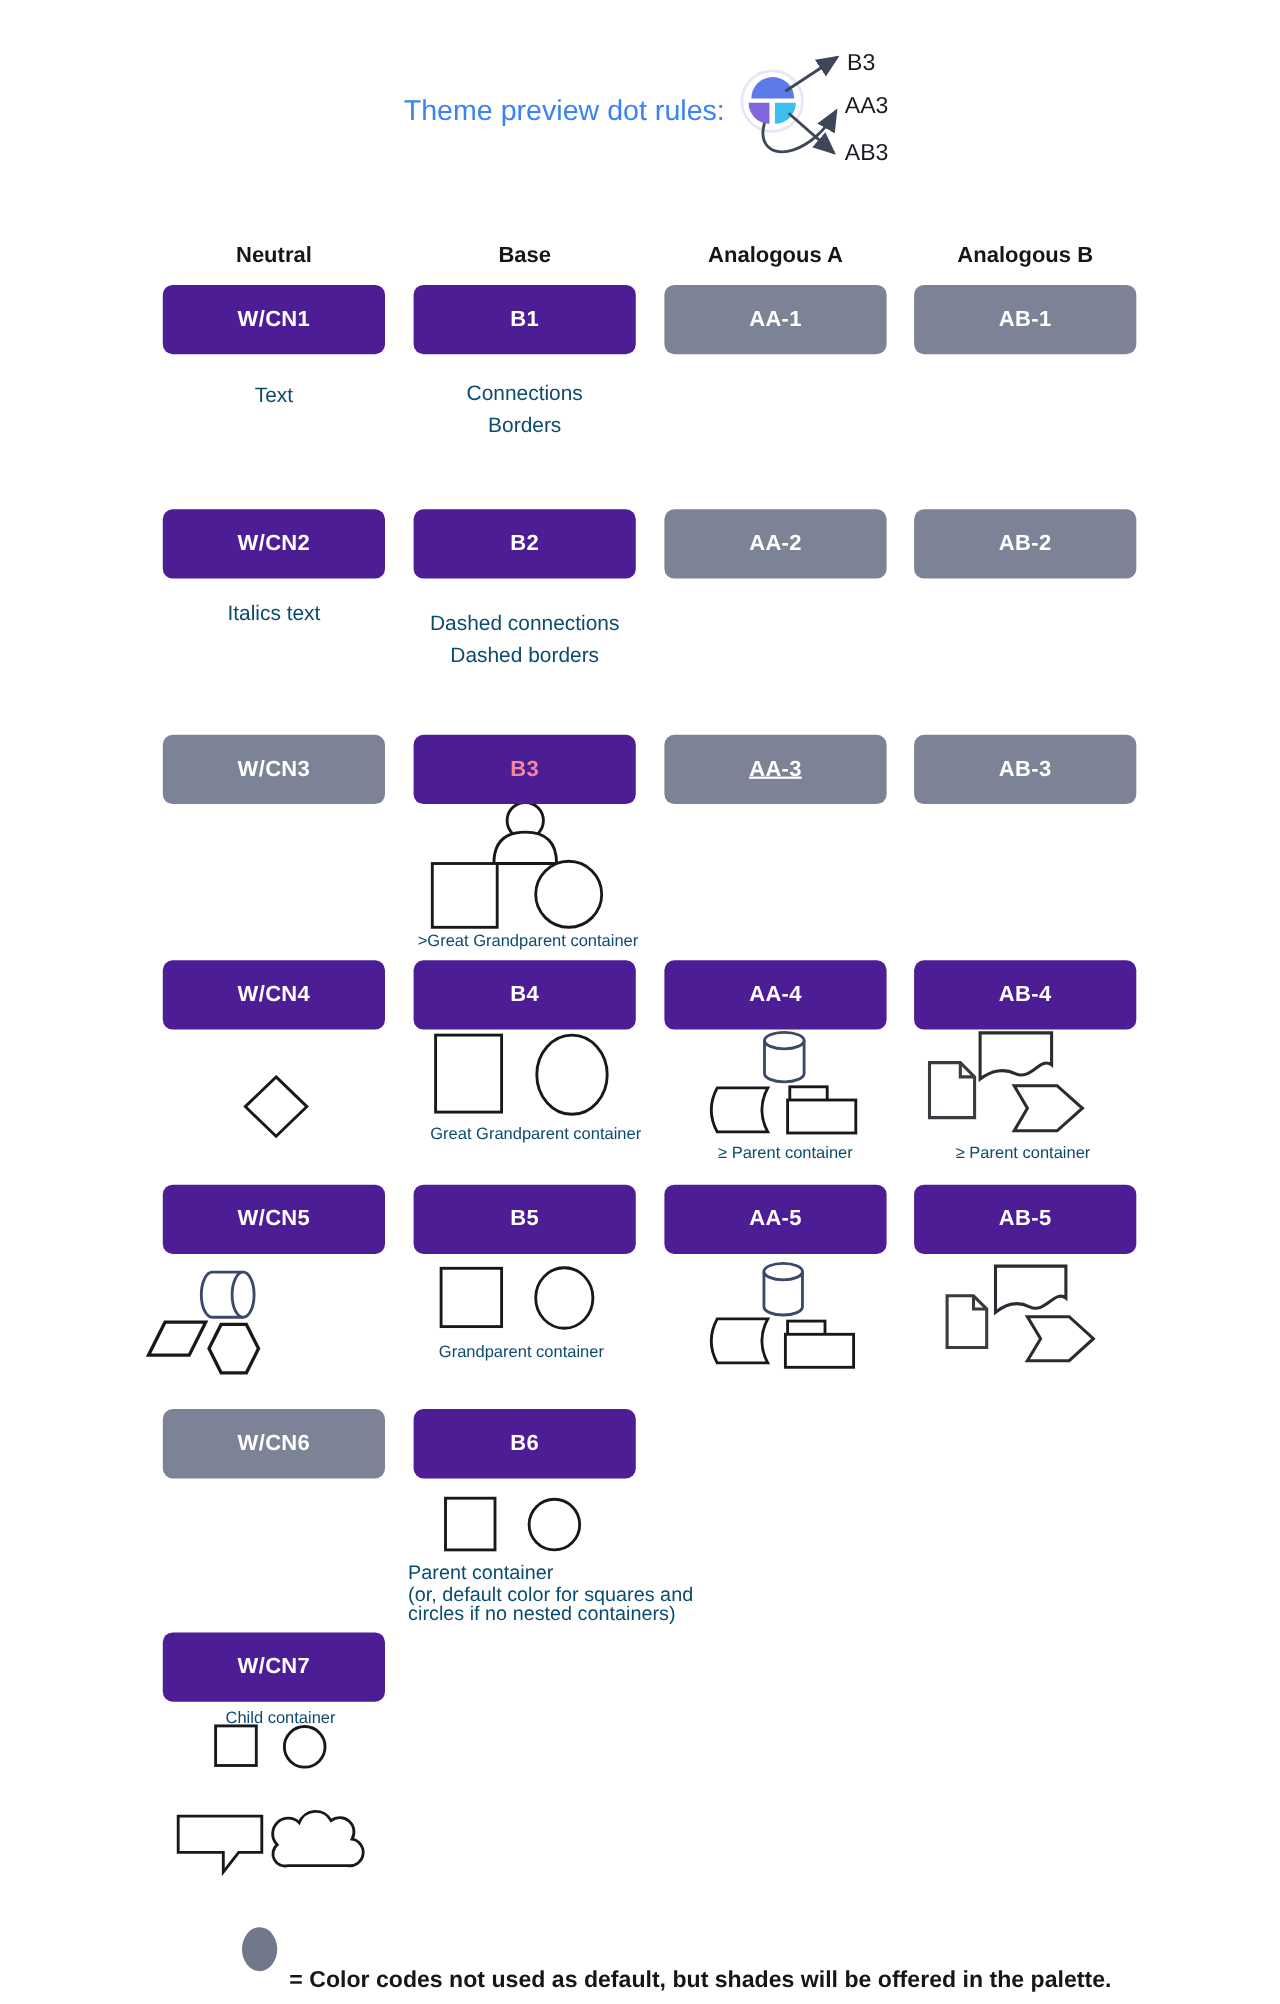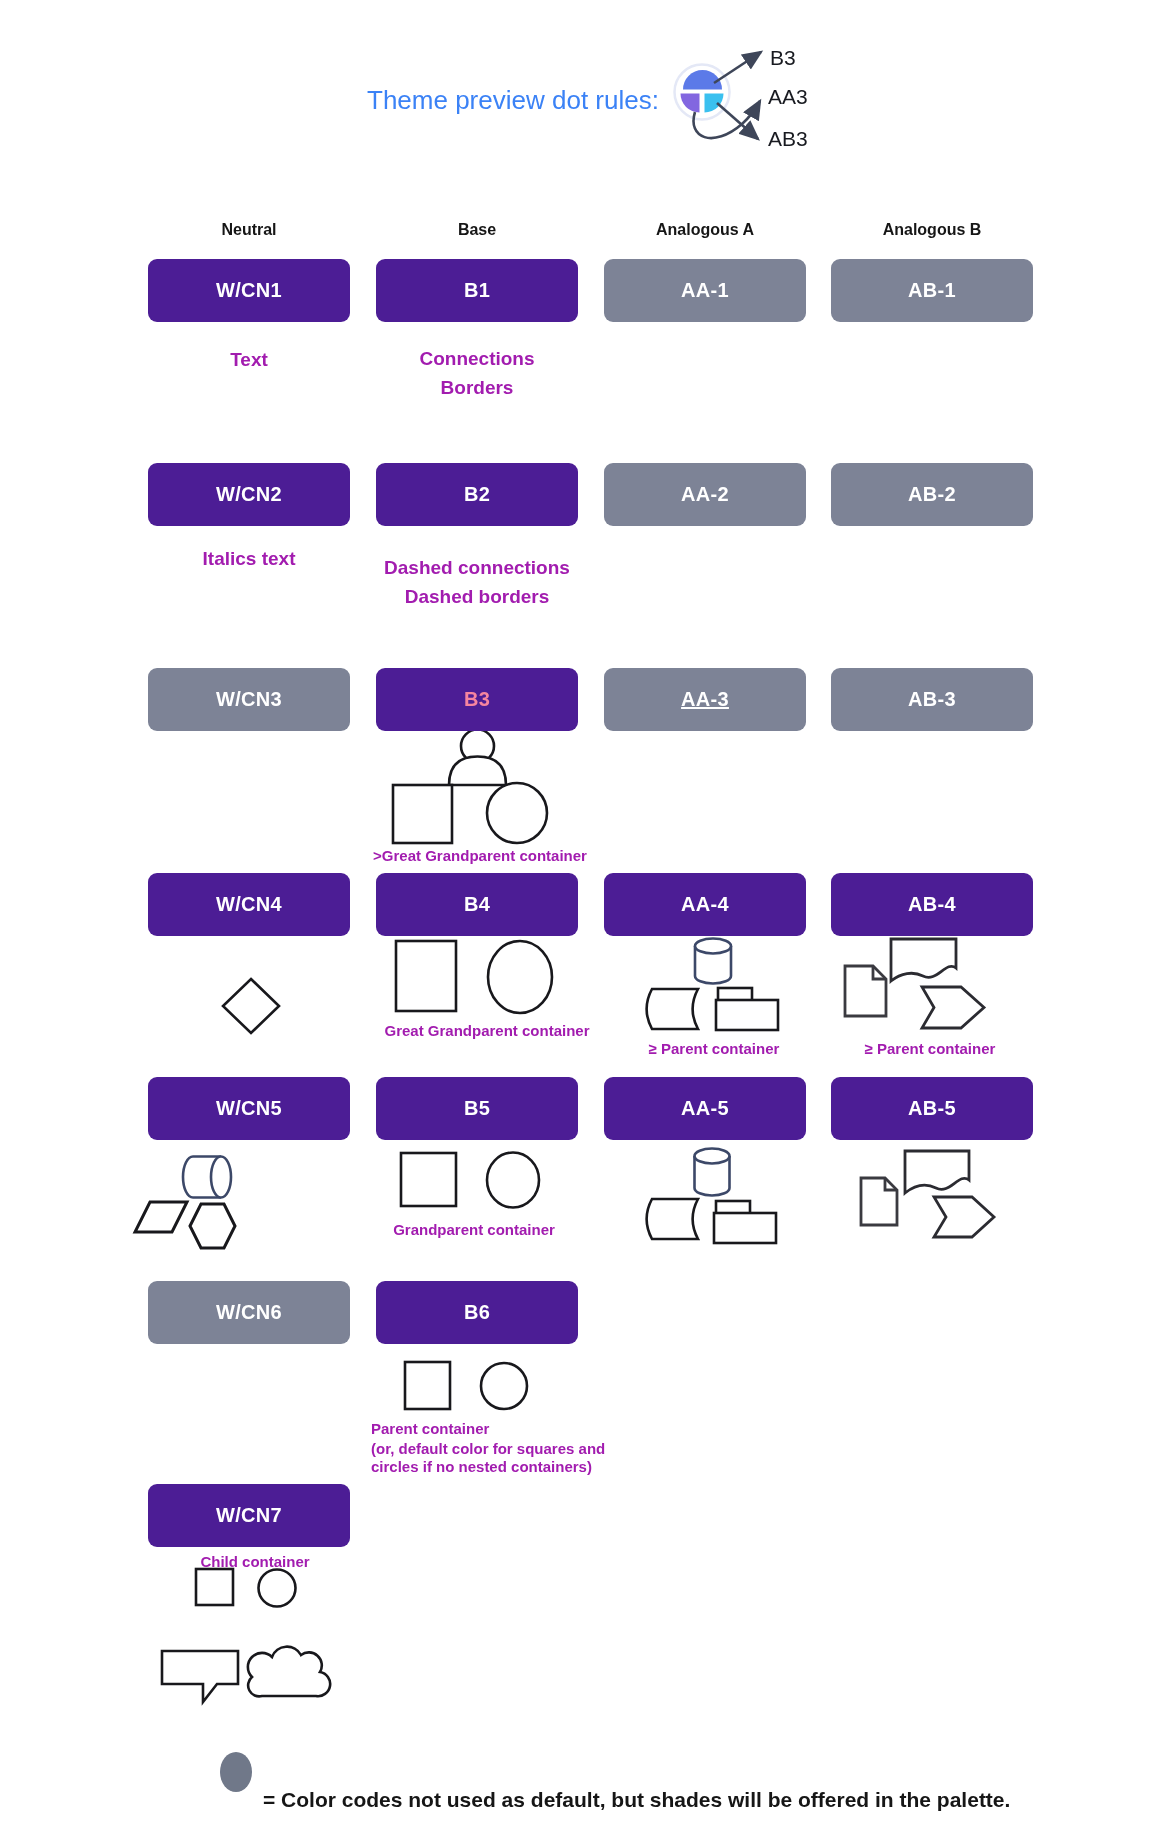--- a/index.html
+++ b/index.html
@@ -1,31 +1,31 @@
 <!DOCTYPE html>
 <html><head>
 <meta charset="utf-8">
 <style>
   html,body{margin:0;padding:0;background:#fff;}
   .page{position:relative;width:1164px;height:1822px;background:#ffffff;overflow:hidden;
         font-family:"Liberation Sans",sans-serif;}
   .overlay{position:absolute;left:0;top:0;pointer-events:none;}
   .title{position:absolute;left:367px;top:85px;font-size:26px;line-height:30px;color:#3b82f6;}
   .dlabel{position:absolute;font-size:21px;color:#181a20;}
-  .colhead{position:absolute;width:202px;text-align:center;font-size:16px;font-weight:700;color:#161616;}
+  .colhead{position:absolute;width:202px;text-align:center;font-size:20px;font-weight:700;color:#161616;}
   .swatch{position:absolute;width:202px;height:63px;border-radius:9px;color:#ffffff;
           font-size:20px;font-weight:700;letter-spacing:.3px;
           display:flex;align-items:center;justify-content:center;}
   .dark{background:#4c1d95;}
   .gray{background:#7d8396;}
   .pinktext{color:#f6859f;}
-  .cap{position:absolute;font-weight:700;color:#a21caf;}
+  .cap{position:absolute;font-weight:400;color:#0c4a6e;}
   .mid{font-size:19px;width:202px;text-align:center;line-height:29px;}
   .sm{font-size:15px;width:224px;text-align:center;line-height:18px;}
-  .smleft{font-size:15px;text-align:left;line-height:18px;white-space:nowrap;}
+  .smleft{font-size:18px;text-align:left;line-height:18px;white-space:nowrap;}
   .legend-text{position:absolute;left:263px;top:1760px;font-size:21px;font-weight:700;color:#161616;margin-top:28px;}
   svg .blk{fill:#ffffff;stroke:#18181c;stroke-width:2.6;}
   svg .blk3{fill:#ffffff;stroke:#18181c;stroke-width:3;}
   svg .navy{fill:#ffffff;stroke:#3c4868;stroke-width:2.6;}
   svg .docln{fill:#ffffff;stroke:#2b2b31;stroke-width:2.8;}
   svg .noteln{fill:#ffffff;stroke:#3a3a40;stroke-width:2.8;}
   svg .nofill{fill:none;}
   svg .arrow{fill:none;stroke:#3e4659;stroke-width:2.6;}
 </style>
 </head>

